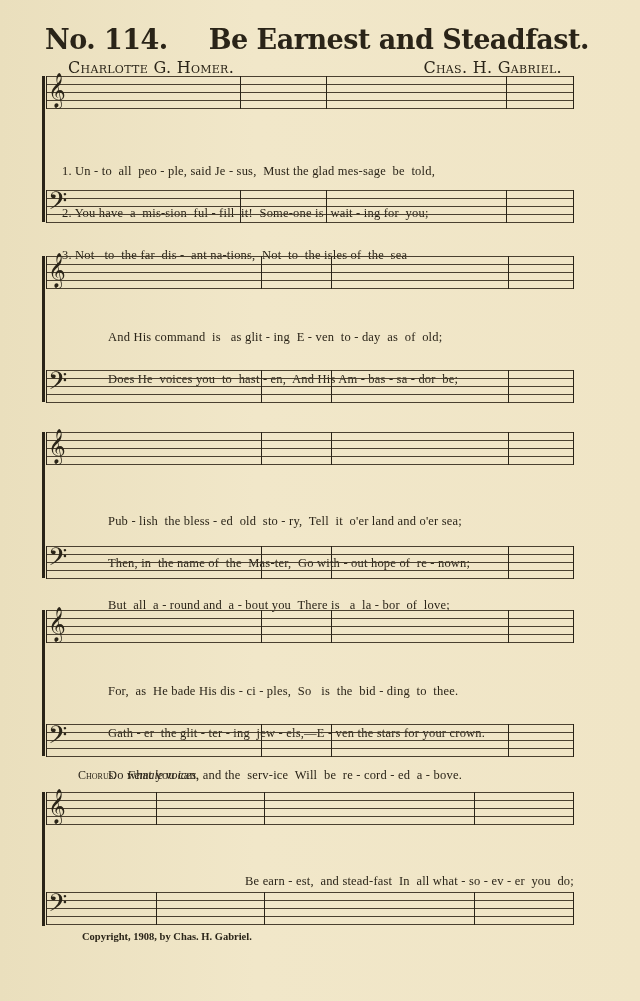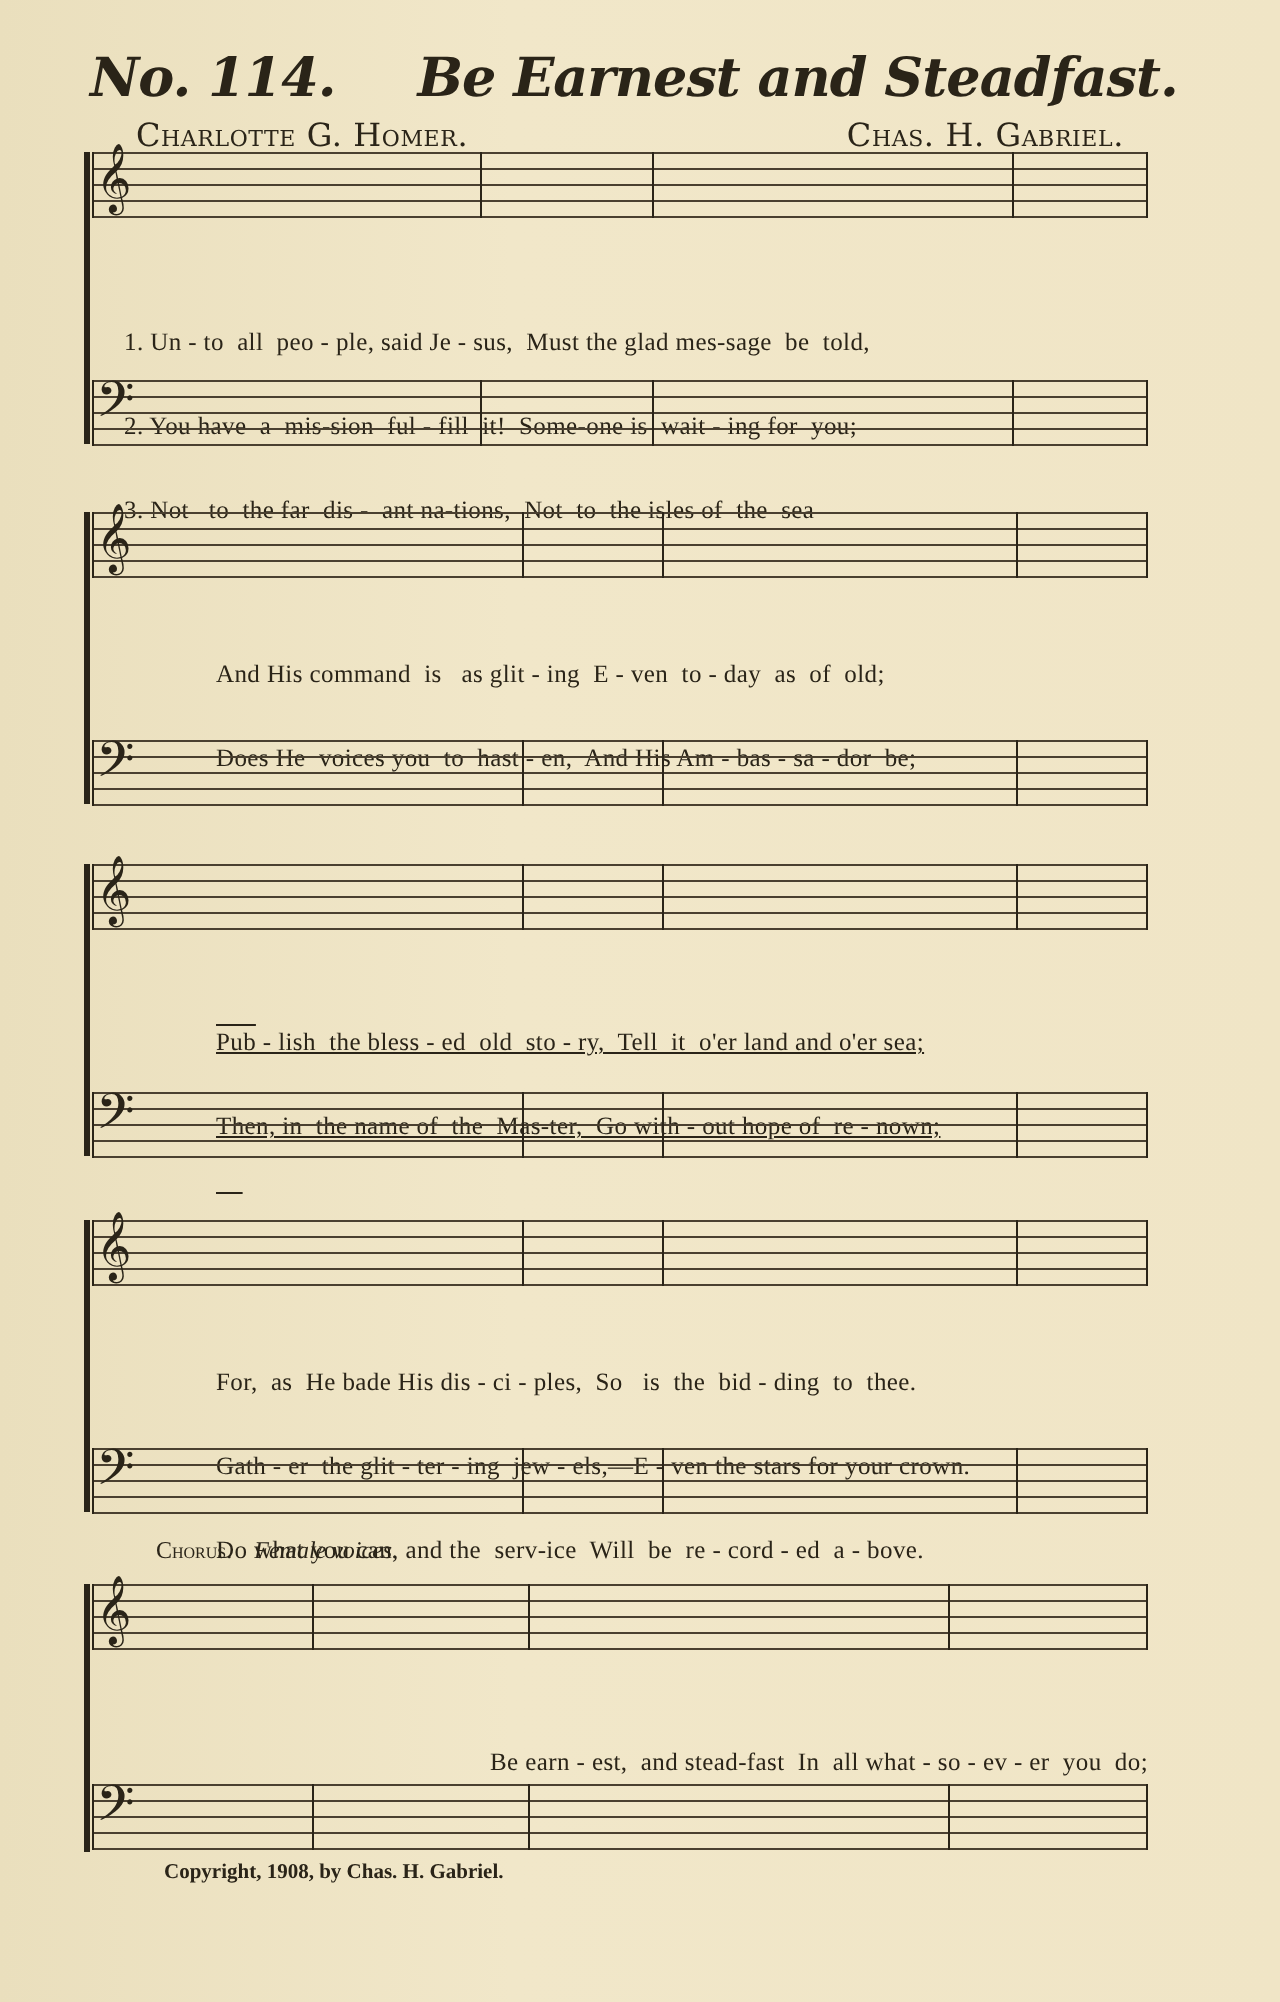--- a/index.html
+++ b/index.html
@@ -4,21 +4,21 @@
   <style>
     html, body { margin: 0; padding: 0; }
     body {
       width: 640px; height: 1001px; overflow: hidden;
       background: #efe4c4;
       font-family: "DejaVu Serif", serif;
       color: #2a2418;
       position: relative;
     }
     .page { position: absolute; inset: 0; background: linear-gradient(90deg,#eadfbd 0%,#f1e7c9 40%,#f0e5c6 100%); }
-    .title-row { position: absolute; left: 45px; top: 24px; font-size: 27px; font-weight: bold; letter-spacing: -0.5px; font-family: "DejaVu Serif", serif; font-style: italic; }
+    .title-row { position: absolute; left: 45px; top: 24px; font-size: 27px; font-weight: bold; letter-spacing: -0.5px; font-family: "DejaVu Serif", serif; }
     .title-row .num { margin-right: 32px; }
     .credit { position: absolute; top: 58px; font-size: 16px; font-variant: small-caps; letter-spacing: 0.3px; }
     .credit.left { left: 68px; }
     .credit.right { right: 78px; }
     .system { position: absolute; left: 46px; width: 528px; }
     .staff { position: absolute; left: 0; right: 0; height: 32px; }
     .staff .line { position: absolute; left: 0; right: 0; height: 1px; background: #4a4030; }
     .staff .barline { position: absolute; top: 0; width: 1px; height: 33px; background: #2a2418; }
     .clef { position: absolute; left: 2px; font-size: 30px; line-height: 32px; top: -2px; }
     .brace { position: absolute; left: -4px; width: 3px; background: #2a2418; }
@@ -117,23 +117,24 @@
         <div class="line" style="top:16px"></div>
         <div class="line" style="top:24px"></div>
         <div class="line" style="top:32px"></div>
       <span class="clef">𝄞</span>
       <div class="barline" style="left:0"></div>
         <div class="barline" style="left:215px"></div>
         <div class="barline" style="left:285px"></div>
         <div class="barline" style="left:462px"></div>
         <div class="barline" style="left:527px"></div>
     </div>
-    <div class="lyrics" style="top:54px;left:62px;text-decoration:underline;">
+    <div class="lyrics" style="top:54px;left:62px;">
       <div>Pub - lish  the bless - ed  old  sto - ry,  Tell  it  o'er land and o'er sea;</div>
       <div>Then, in  the name of  the  Mas-ter,  Go with - out hope of  re - nown;</div>
+      <div>But  all  a - round and  a - bout you  There is   a  la - bor  of  love;</div>
     </div>
     <div class="staff" style="top:114px;">
       <div class="line" style="top:0"></div>
         <div class="line" style="top:8px"></div>
         <div class="line" style="top:16px"></div>
         <div class="line" style="top:24px"></div>
         <div class="line" style="top:32px"></div>
       <span class="clef">𝄢</span>
       <div class="barline" style="left:0"></div>
         <div class="barline" style="left:215px"></div>

